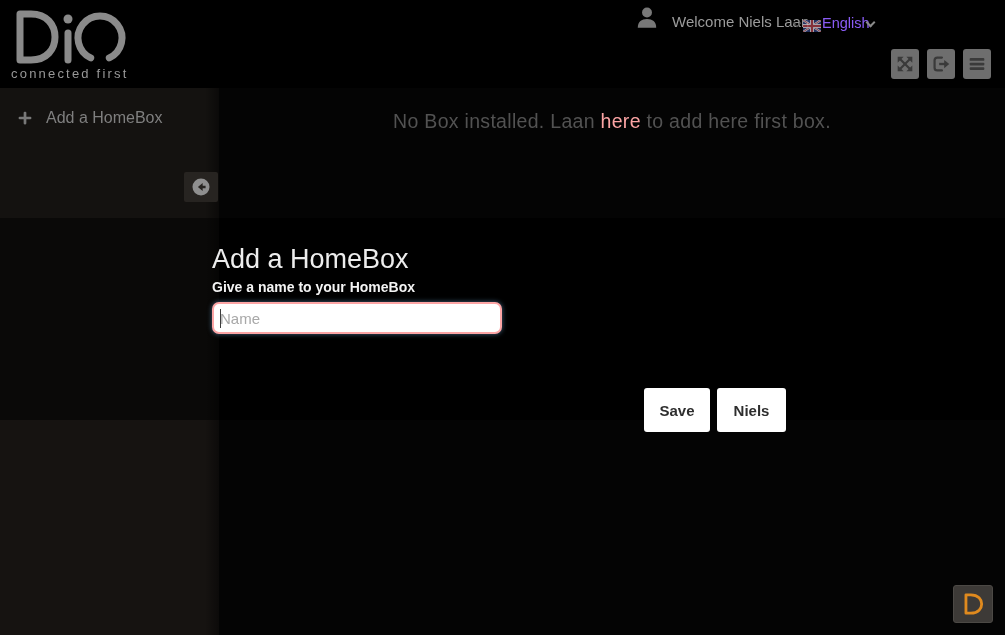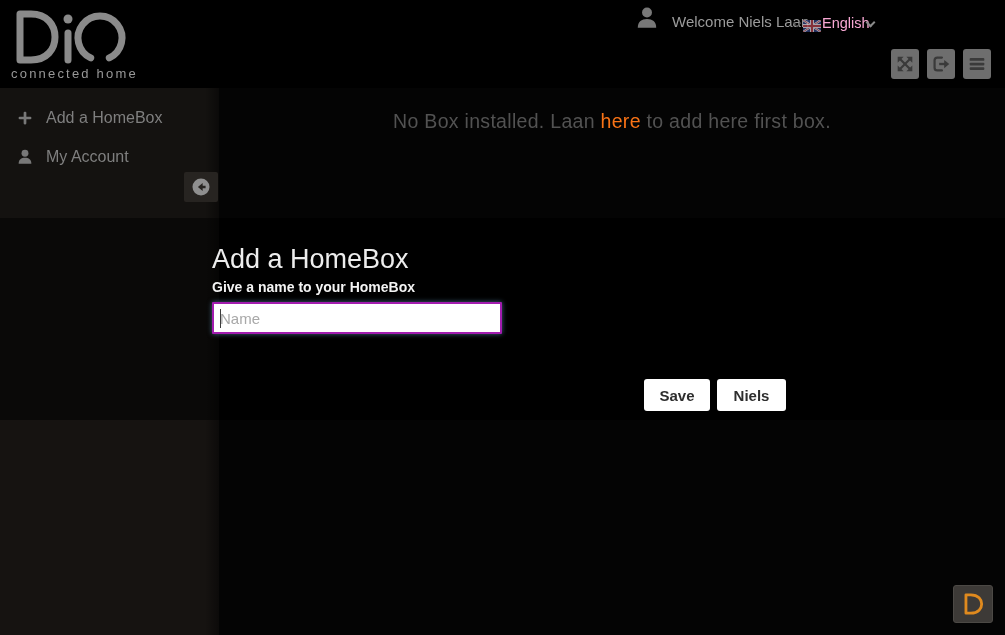--- a/index.html
+++ b/index.html
@@ -9,21 +9,21 @@
 
   
   .topbar { position:absolute; left:0; top:0; width:1005px; height:88px; background:#000; }
   .logo { position:absolute; left:10px; top:8px; width:130px; height:60px; }
   .tagline { position:absolute; left:11px; top:66px; font-size:13px; letter-spacing:2.2px; color:#989898; }
   .avatar { position:absolute; left:634px; top:5px; width:26px; height:26px; }
   .welcome { position:absolute; left:672px; top:13px; font-size:15px; color:#9b9b9b; }
   .mini-caret { position:absolute; left:794px; top:20px; width:6px; height:6px;
     border-right:1.6px solid #565656; border-bottom:1.6px solid #565656; transform:rotate(45deg); }
   .flag { position:absolute; left:803px; top:18px; width:18px; height:12px; opacity:.85; }
-  .lang { position:absolute; left:822px; top:15px; font-size:14.5px; color:#f9a8d4; cursor:pointer; }
+  .lang { position:absolute; left:822px; top:15px; font-size:14.5px; color:#8b5cf6; cursor:pointer; }
   .lang-caret { position:absolute; left:867px; top:19px; width:7px; height:7px;
     border-right:2px solid #8a8a8a; border-bottom:2px solid #8a8a8a; transform:rotate(45deg); }
   .win-controls { position:absolute; right:14px; top:49px; display:flex; gap:8px; }
   .wc-btn { width:28px; height:30px; background:#6e6e6e; border:none; border-radius:3px;
     display:flex; align-items:center; justify-content:center; cursor:pointer; padding:0; }
 
   
   .sidebar { position:absolute; left:0; top:88px; width:219px; height:547px; }
   .sb-sec1 { position:absolute; left:0; top:0; width:100%; height:130px; background:#141210; }
   .sb-sec2 { position:absolute; left:0; top:130px; width:100%; height:202px; background:#0a0908; }
@@ -35,35 +35,35 @@
   .sb-item .sb-icon { width:20px; margin-left:15px; display:flex; justify-content:center; }
   .sb-item .sb-label { margin-left:11px; font-size:16px; color:#7f7f7f; }
   .collapse-btn { position:absolute; left:184px; top:84px; width:34px; height:30px; background:#272421;
     border:none; border-radius:2px; display:flex; align-items:center; justify-content:center;
     cursor:pointer; padding:0; z-index:2; }
 
   
   .main { position:absolute; left:219px; top:88px; width:786px; height:547px; background:#040404; }
   .empty-msg { position:absolute; left:0; top:22px; width:100%; text-align:center;
     font-size:19.5px; letter-spacing:.3px; color:#525252; }
-  .empty-msg .msg-link { color:#f97316; cursor:pointer; }
+  .empty-msg .msg-link { color:#fca5a5; cursor:pointer; }
 
   
   .modal-band { position:absolute; left:219px; top:218px; width:786px; height:202px; background:#000; }
   .modal-dialog { position:absolute; left:212px; top:218px; width:580px; height:202px; z-index:3; }
   .modal-title { position:absolute; left:0; top:26px; font-size:27px; font-weight:300; color:#ededed; }
   .modal-subtitle { position:absolute; left:0; top:61px; font-size:14px; font-weight:700; color:#f3f3f3; }
   .input-wrap { position:absolute; left:0; top:84px; width:290px; height:32px; }
-  .name-input { width:100%; height:100%; background:#fff; border:2px solid #a21caf; border-radius:1px;
+  .name-input { width:100%; height:100%; background:#fff; border:2px solid #fca5a5; border-radius:7px;
     padding-left:6px; font-size:15px; color:#333; outline:none; font-family:inherit;
     box-shadow:0 0 5px rgba(120,180,230,.55); }
   .name-input::placeholder { color:#a8a8a8; }
   .text-caret { position:absolute; left:8px; top:7px; width:1px; height:19px; background:#3c3c3c; }
   .modal-footer { position:absolute; left:0; top:154px; width:100%; height:32px; }
-  .btn { position:absolute; top:7px; height:32px; background:#fff; color:#2e2e2e; border:none;
+  .btn { position:absolute; top:16px; height:44px; background:#fff; color:#2e2e2e; border:none;
     border-radius:3px; font-size:15px; font-weight:600; font-family:inherit; cursor:pointer; }
   .btn-save { left:432px; width:66px; }
   .btn-close { left:505px; width:69px; }
 
   
   .dock-badge { position:absolute; left:953px; top:585px; width:40px; height:38px; background:#3d3a37;
     border:1px solid #4c4945; border-radius:3px; display:flex; align-items:center; justify-content:center;
     cursor:pointer; }
 </style>
 </head>
@@ -76,21 +76,21 @@
     <div class="logo" aria-label="DiO">
       <svg width="130" height="60" viewBox="0 0 130 60">
         <g fill="none" stroke="#8a8a8a" stroke-width="7" stroke-linejoin="round" stroke-linecap="round">
           <path d="M10 6 L10 52 L21 52 C37 52 45 41 45 29 C45 17 37 6 21 6 Z"></path>
           <line x1="58" y1="25" x2="58" y2="52"></line>
           <path d="M99.3 49.9 A22 22 0 1 0 80.7 49.9"></path>
         </g>
         <circle cx="58" cy="11" r="4.5" fill="#8a8a8a"></circle>
       </svg>
     </div>
-    <div class="tagline">connected home</div>
+    <div class="tagline">connected first</div>
 
     <span class="avatar">
       <svg width="26" height="26" viewBox="0 0 24 24">
         <circle cx="12" cy="7" r="4.6" fill="#787878"></circle>
         <path d="M3.5 21 C3.5 15.5 7 13 12 13 C17 13 20.5 15.5 20.5 21 Z" fill="#787878"></path>
       </svg>
     </span>
     <span class="welcome">Welcome Niels Laan</span>
     <span class="mini-caret"></span>
 
@@ -158,29 +158,20 @@
         <svg width="18" height="18" viewBox="0 0 24 24">
           <g fill="#787878">
             <rect x="10.2" y="3.5" width="3.6" height="17" rx="1.4"></rect>
             <rect x="3.5" y="10.2" width="17" height="3.6" rx="1.4"></rect>
           </g>
         </svg>
       </span>
       <span class="sb-label">Add a HomeBox</span>
     </div>
 
-    <div class="sb-item" style="top:49px;">
-      <span class="sb-icon">
-        <svg width="18" height="18" viewBox="0 0 24 24">
-          <circle cx="12" cy="7" r="4.6" fill="#787878"></circle>
-          <path d="M3.5 21 C3.5 15.5 7 13 12 13 C17 13 20.5 15.5 20.5 21 Z" fill="#787878"></path>
-        </svg>
-      </span>
-      <span class="sb-label">My Account</span>
-    </div>
 
     <button class="collapse-btn">
       <svg width="22" height="22" viewBox="0 0 24 24">
         <circle cx="12" cy="12" r="9.3" fill="#8f8f8f"></circle>
         <path d="M13.8 7.6 L8.6 12 L13.8 16.4 L13.8 13.3 L17 13.3 L17 10.7 L13.8 10.7 Z" fill="#272421"></path>
       </svg>
     </button>
   </nav>
 
   <main class="main">

